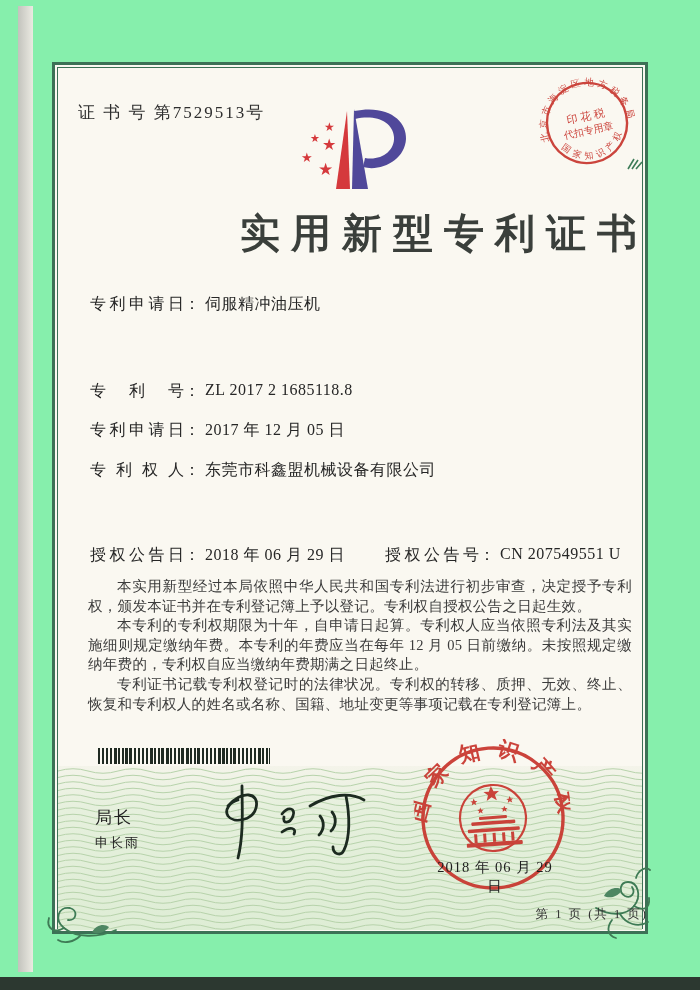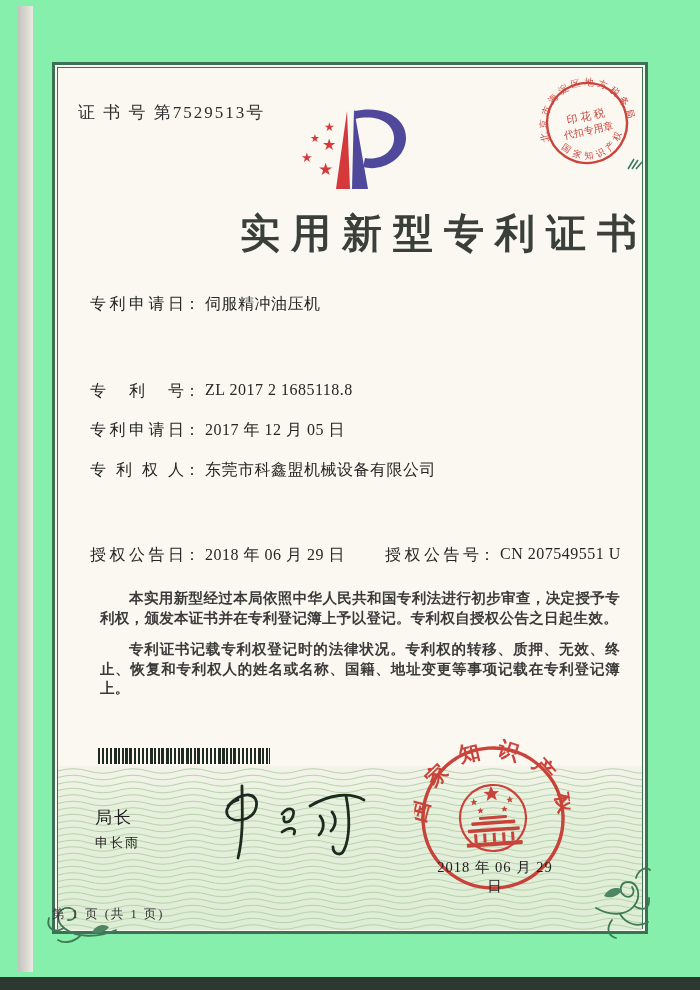--- a/index.html
+++ b/index.html
@@ -31,21 +31,21 @@
   .f-value{display:inline-block;vertical-align:top;letter-spacing:.5px;}
   .row-name{top:294px;} .row-inventor{top:341px;} .row-patentno{top:381px;}
   .row-filing{top:420px;} .row-patentee{top:460px;}
   .row-address{top:502px;white-space:normal;width:540px;line-height:22px;}
   .row-address .f-value{width:424px;}
   .row-grant{top:545px;width:560px;}
   .grant2{position:absolute;left:295px;top:0;}
   
   .body-text{position:absolute;left:88px;top:577px;width:544px;font-size:14.5px;
          line-height:19.6px;text-align:justify;color:#3b3b3b;letter-spacing:.3px;}
-  .body-text p{margin:12px;text-indent:2em;font-weight:bold;}
+  .body-text p{margin:0;text-indent:2em;}
   
   .barcode{position:absolute;left:98px;top:748px;width:172px;height:16px;
      background-image:
        repeating-linear-gradient(90deg,#1f2a22 0 2px,transparent 2px 4px),
        repeating-linear-gradient(90deg,#1f2a22 0 1px,transparent 1px 9px),
        repeating-linear-gradient(90deg,transparent 0 5px,#1f2a22 5px 6px,transparent 6px 13px);}
   
   .issuer-title{position:absolute;left:95px;top:806px;font-size:17px;color:#222;letter-spacing:2px;z-index:3;text-align:center;}
   .issuer-name{position:absolute;left:95px;top:834px;font-size:13px;color:#222;letter-spacing:2px;z-index:3;}
   .signature{position:absolute;left:198px;top:780px;z-index:3;}
@@ -56,21 +56,21 @@
   .seal-date{position:absolute;left:428px;top:858px;width:134px;text-align:center;
         font-size:14.5px;color:#1f1f1f;letter-spacing:1px;z-index:5;}
   .green-mark{position:absolute;left:626px;top:156px;z-index:3;}
   .green-mark path{stroke:#3d7c58;stroke-width:1.6;fill:none;}
   
   .orn path{fill:none;stroke:#3e7b55;stroke-width:1.8;stroke-linecap:round;}
   .orn .leaf{fill:#4d8662;stroke:none;}
   .orn-bl{position:absolute;left:40px;top:892px;z-index:2;}
   .orn-br{position:absolute;left:592px;top:856px;z-index:2;}
   
-  .page-footer{position:absolute;left:52px;top:906px;width:596px;text-align:left;
+  .page-footer{position:absolute;left:52px;top:906px;width:596px;text-align:right;
         font-size:12.5px;color:#333;letter-spacing:2px;z-index:3;}
 </style>
 </head>
 <body>
 
 <div class="page">
 
   <div class="scan-strip-left"></div>
   <div class="scan-strip-bottom"></div>
 
@@ -159,20 +159,21 @@
   </div>
   <div class="field-row row-grant">
     <span class="f-label">授权公告日</span><span class="f-colon">：</span><span class="f-value">2018 年 06 月 29 日</span>
     <span class="grant2">
       <span class="f-label">授权公告号</span><span class="f-colon">：</span><span class="f-value">CN 207549551 U</span>
     </span>
   </div>
 
   <div class="body-text">
     <p>本实用新型经过本局依照中华人民共和国专利法进行初步审查，决定授予专利权，颁发本证书并在专利登记簿上予以登记。专利权自授权公告之日起生效。</p>
+    <p>本专利的专利权期限为十年，自申请日起算。专利权人应当依照专利法及其实施细则规定缴纳年费。本专利的年费应当在每年 12 月 05 日前缴纳。未按照规定缴纳年费的，专利权自应当缴纳年费期满之日起终止。</p>
     <p>专利证书记载专利权登记时的法律状况。专利权的转移、质押、无效、终止、恢复和专利权人的姓名或名称、国籍、地址变更等事项记载在专利登记簿上。</p>
   </div>
 
   <div class="barcode"></div>
 
   <div class="issuer-title">局长</div>
   <div class="issuer-name">申长雨</div>
 
   <svg class="signature" width="180" height="84" viewBox="0 0 180 84">
     <path d="M30,26 C44,10 62,12 58,28 C55,40 36,44 30,36 C26,30 32,22 40,20"></path>

